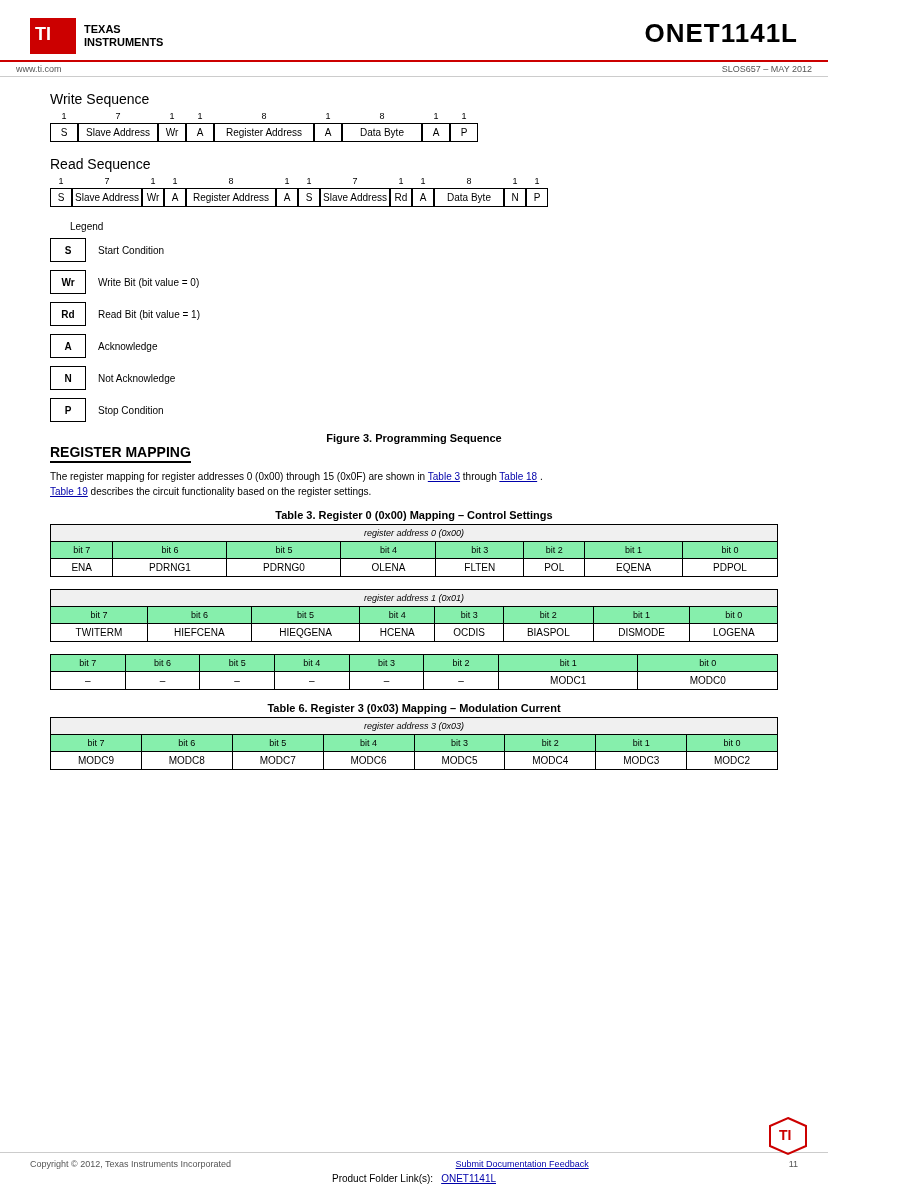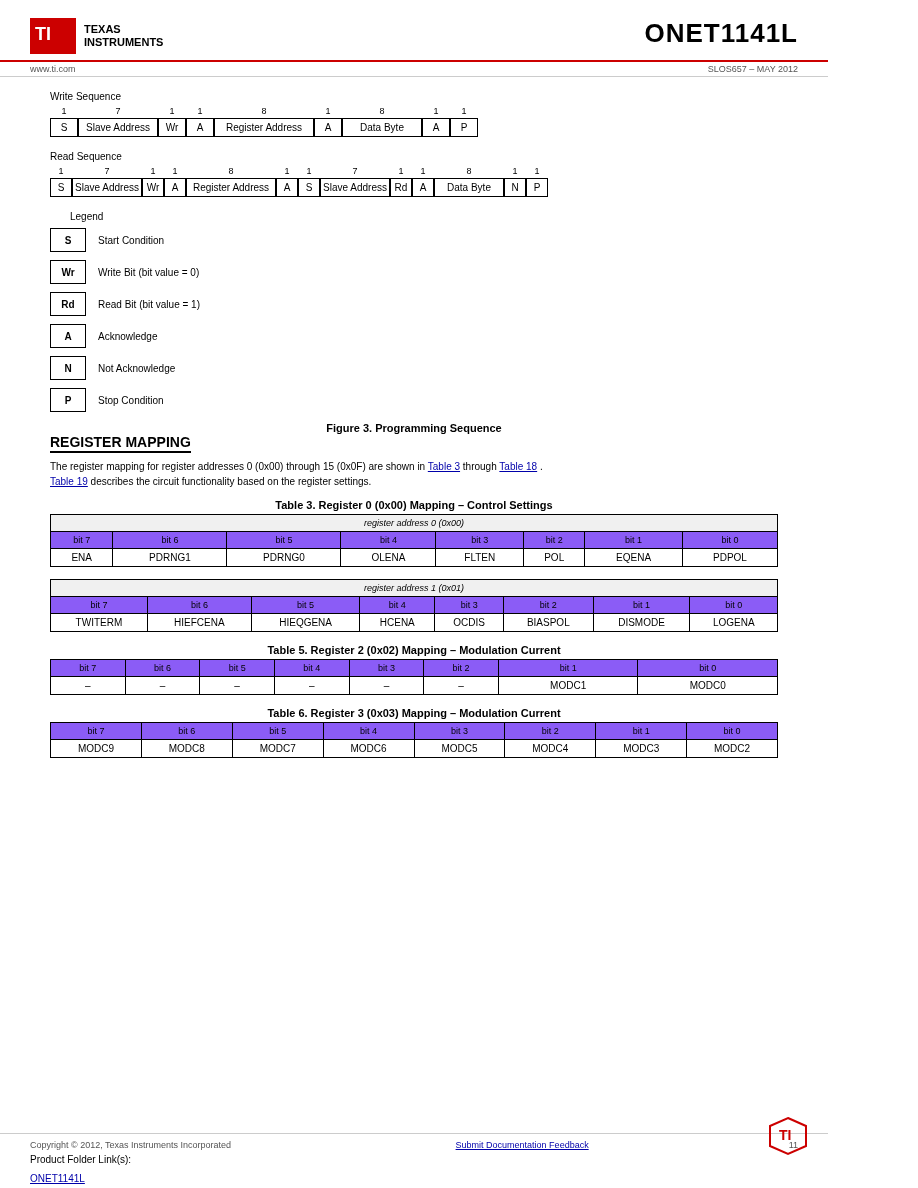--- a/index.html
+++ b/index.html
@@ -30,32 +30,32 @@
     }
     .product-title {
       font-size: 26px;
       font-weight: bold;
       color: #000;
       letter-spacing: 1px;
     }
     .sub-header {
       display: flex;
       justify-content: space-between;
-      padding: 2px 30px;
+      padding: 2px 16px;
       font-size: 9px;
       color: #555;
       border-bottom: 1px solid #ccc;
       margin-bottom: 8px;
     }
     
     .content {
       padding: 6px 50px 20px 50px;
     }
     .section-label {
-      font-size: 10px;
+      font-size: 14px;
       color: #000;
       margin-bottom: 4px;
     }
     
     .sequence-container {
       margin-bottom: 14px;
     }
     .seq-row {
       display: flex;
       align-items: stretch;
@@ -137,21 +137,21 @@
       width: 100%;
       border-collapse: collapse;
       font-size: 10px;
     }
     table td, table th {
       border: 1px solid #000;
       text-align: center;
       padding: 3px 2px;
     }
     .table-header-row td {
-      background: #8b5cf6;
+      background: #86efac;
       font-size: 9px;
     }
     .table-addr-row td {
       background: #f0f0f0;
       font-size: 9px;
       font-style: italic;
     }
     
     .footer {
       position: absolute;
@@ -166,21 +166,20 @@
       justify-content: space-between;
       font-size: 9px;
       color: #555;
       margin-bottom: 4px;
     }
     .footer-bottom {
       display: flex;
       justify-content: center;
       font-size: 10px;
       gap: 8px;
-      flex-direction: column;
     }
     
     .ti-logo-wrap {
       display: flex;
       align-items: center;
       gap: 8px;
     }
     .corner-logo {
       position: absolute;
       bottom: 30px;
@@ -373,21 +372,20 @@
           <td>OCDIS</td>
           <td>BIASPOL</td>
           <td>DISMODE</td>
           <td>LOGENA</td>
         </tr>
       </tbody>
         </table>
     </div>
 
     <div class="table-section">
-      <div class="table-title">Table 5. Register 2 (0x02) Mapping – Modulation Current</div>
       <table>
         <tbody>
         <tr class="table-header-row">
           <td>bit 7</td>
           <td>bit 6</td>
           <td>bit 5</td>
           <td>bit 4</td>
           <td>bit 3</td>
           <td>bit 2</td>
           <td>bit 1</td>
@@ -404,20 +402,23 @@
           <td>MODC0</td>
         </tr>
       </tbody>
         </table>
     </div>
 
     <div class="table-section">
       <div class="table-title">Table 6. Register 3 (0x03) Mapping – Modulation Current</div>
       <table>
         <tbody>
+            <tr class="table-addr-row">
+          <td colspan="8">register address 3 (0x03)</td>
+        </tr>
         <tr class="table-header-row">
           <td>bit 7</td>
           <td>bit 6</td>
           <td>bit 5</td>
           <td>bit 4</td>
           <td>bit 3</td>
           <td>bit 2</td>
           <td>bit 1</td>
           <td>bit 0</td>
         </tr>

